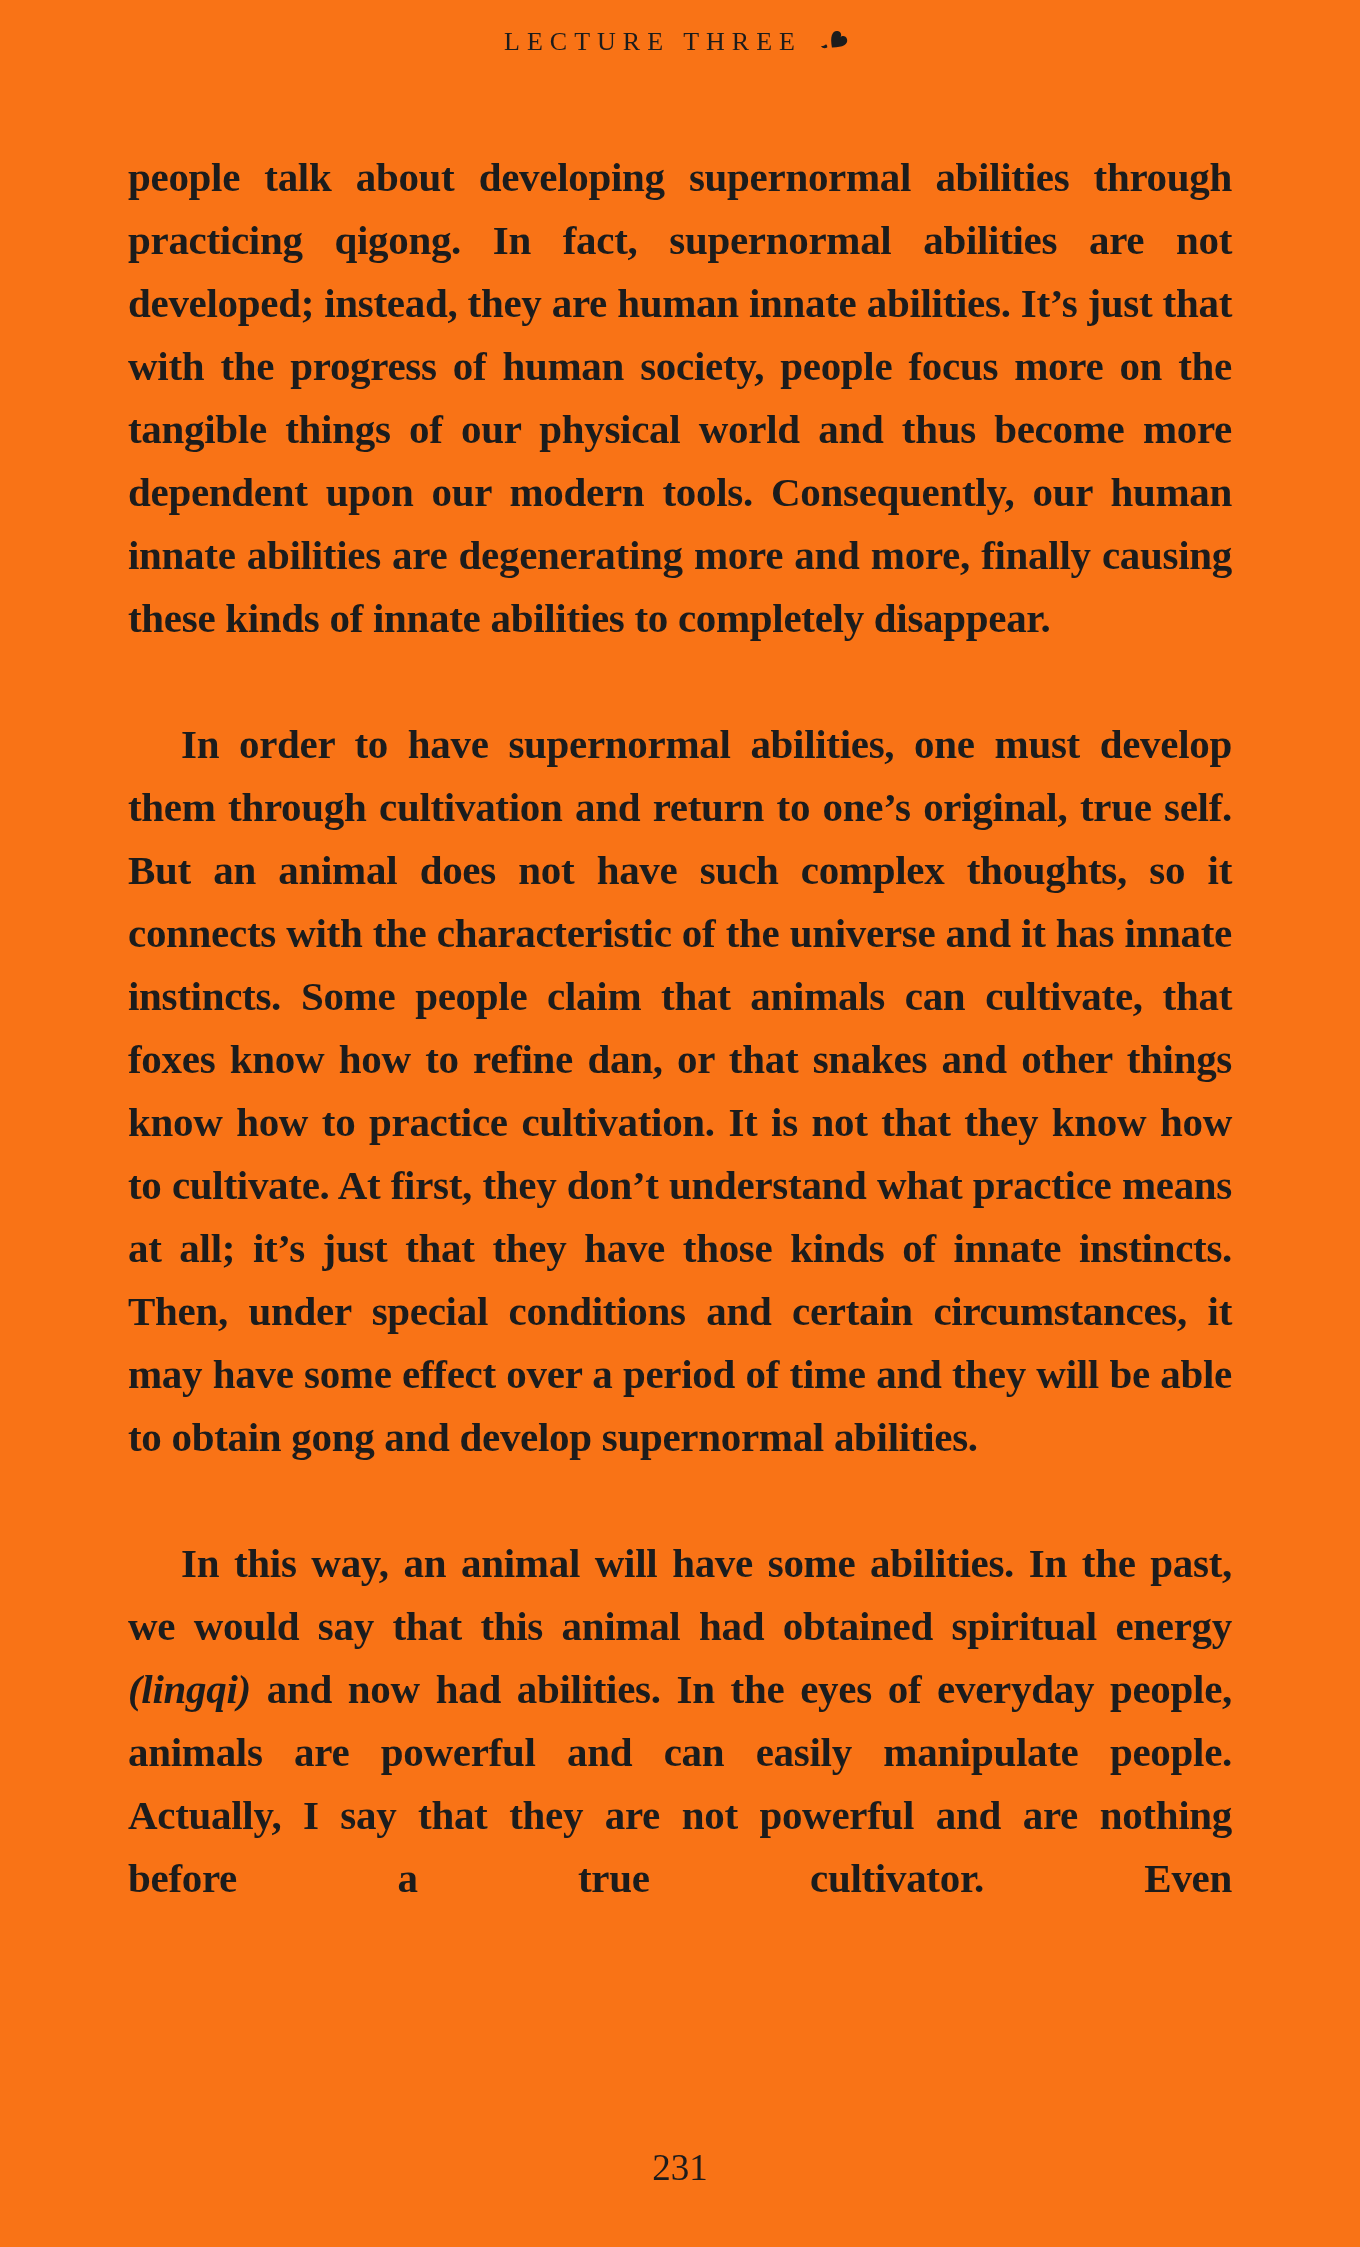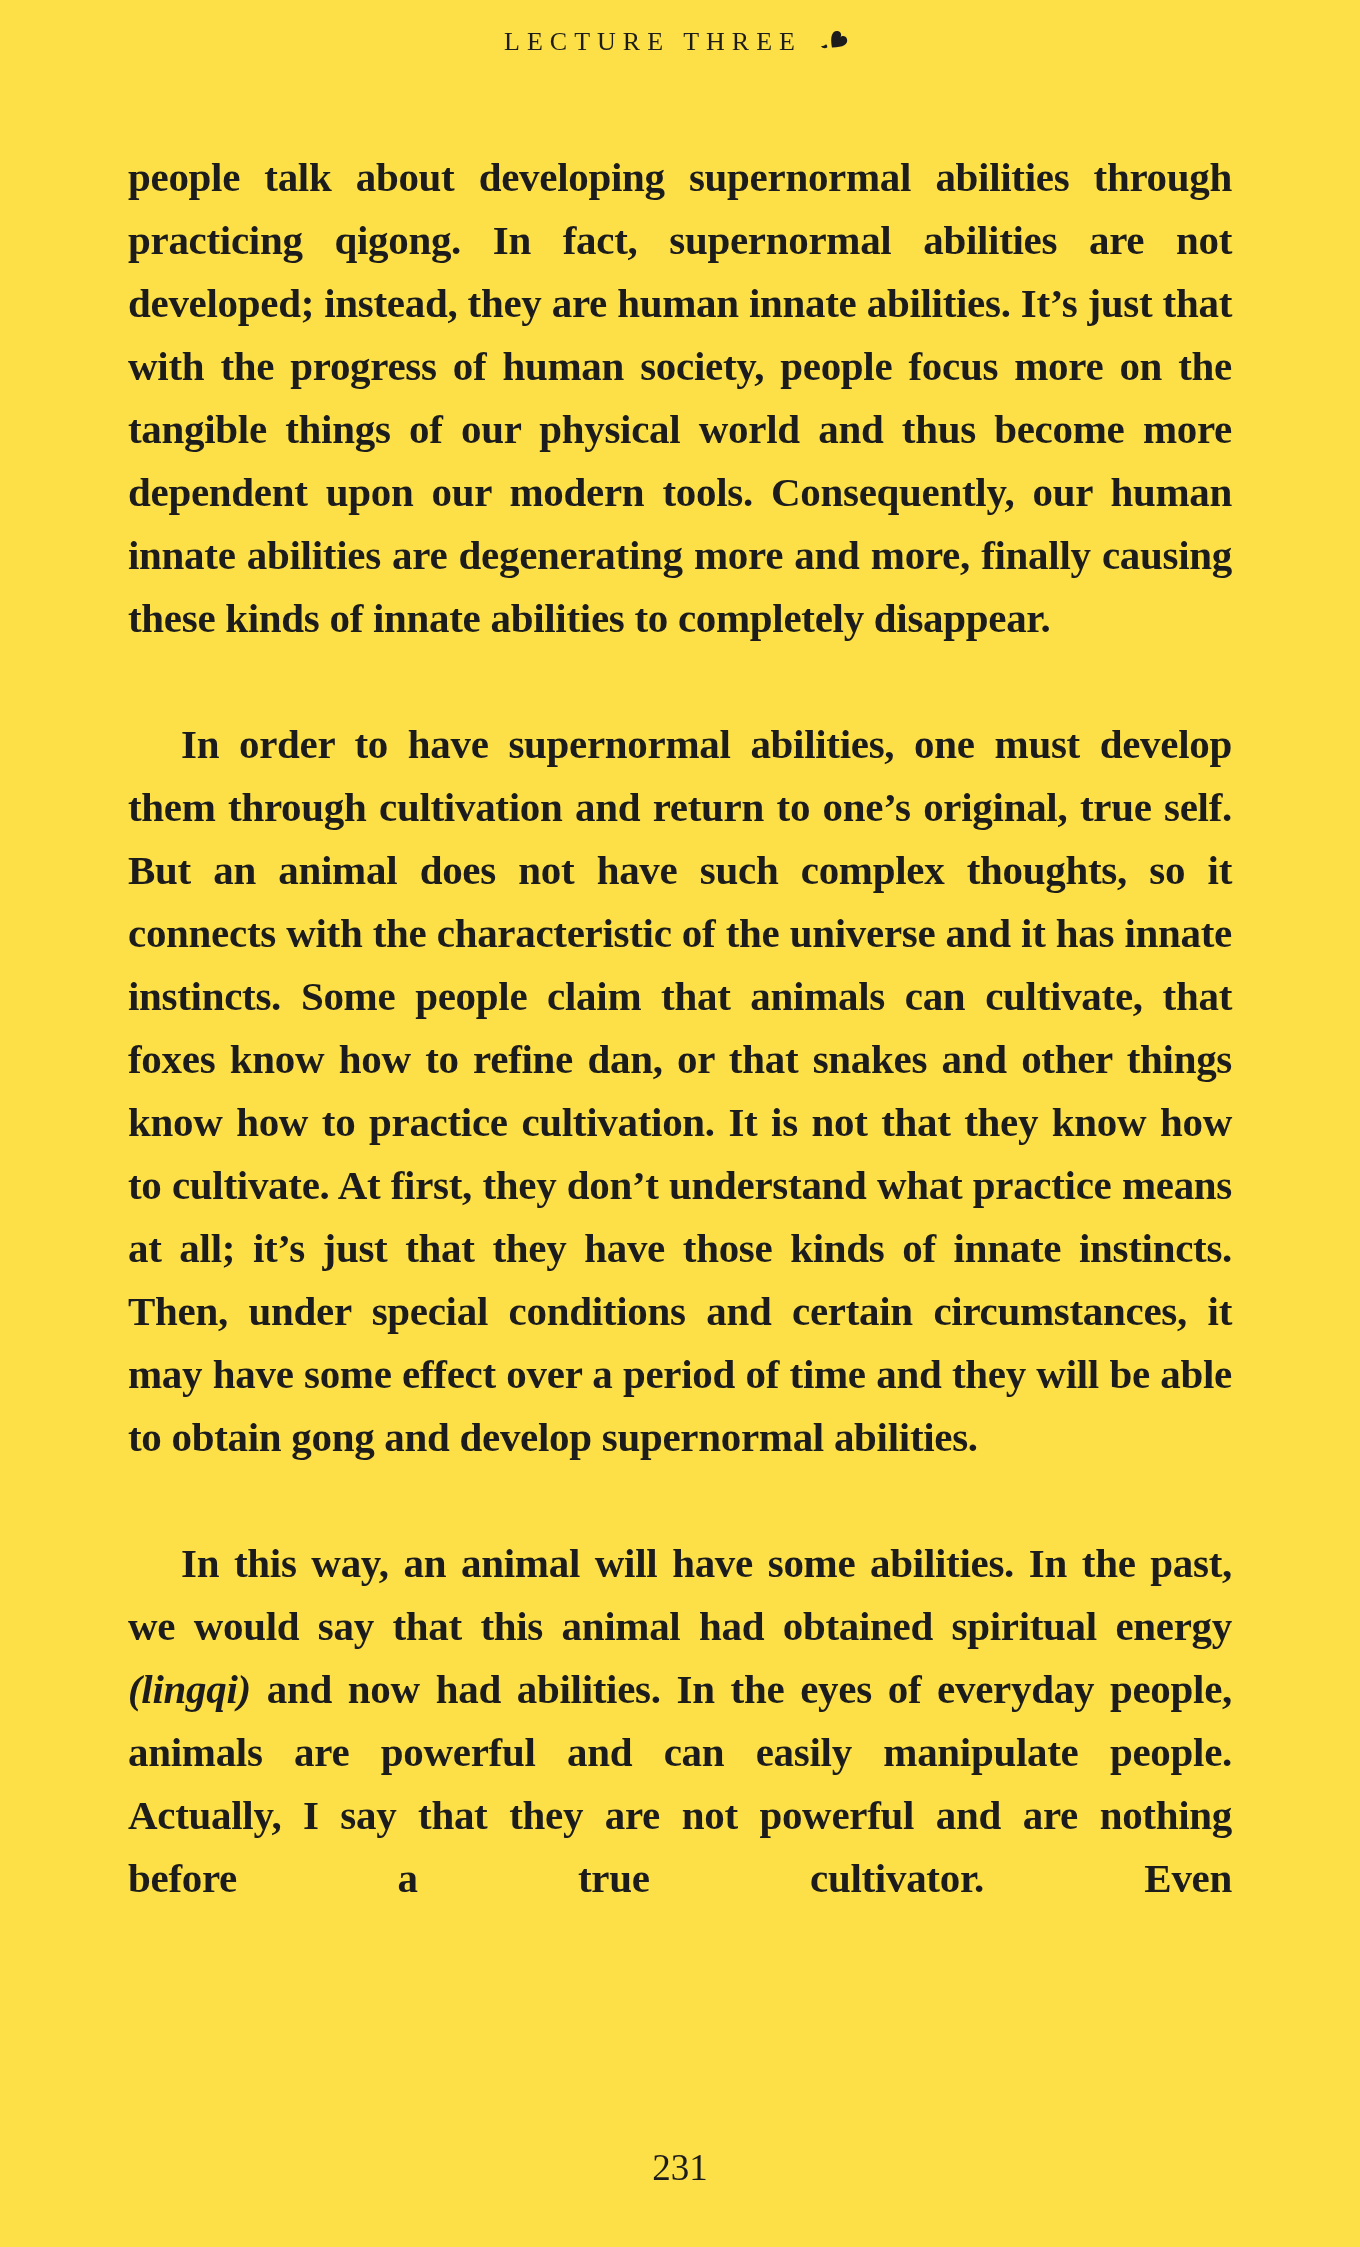--- a/index.html
+++ b/index.html
@@ -1,21 +1,21 @@
 <!DOCTYPE html>
 <html><head>
 <meta charset="utf-8">
 <style>
   html, body { margin: 0; padding: 0; background: #ffffff; }
 
   .page {
     position: relative;
     width: 1360px;
     height: 2247px;
-    background: #fde047;
+    background: #f97316;
     color: #1c1c1c;
     font-family: "Liberation Serif", "DejaVu Serif", serif;
     overflow: hidden;
   }
 
   
   .running-header {
     position: absolute;
     top: 16px;
     left: 0;

